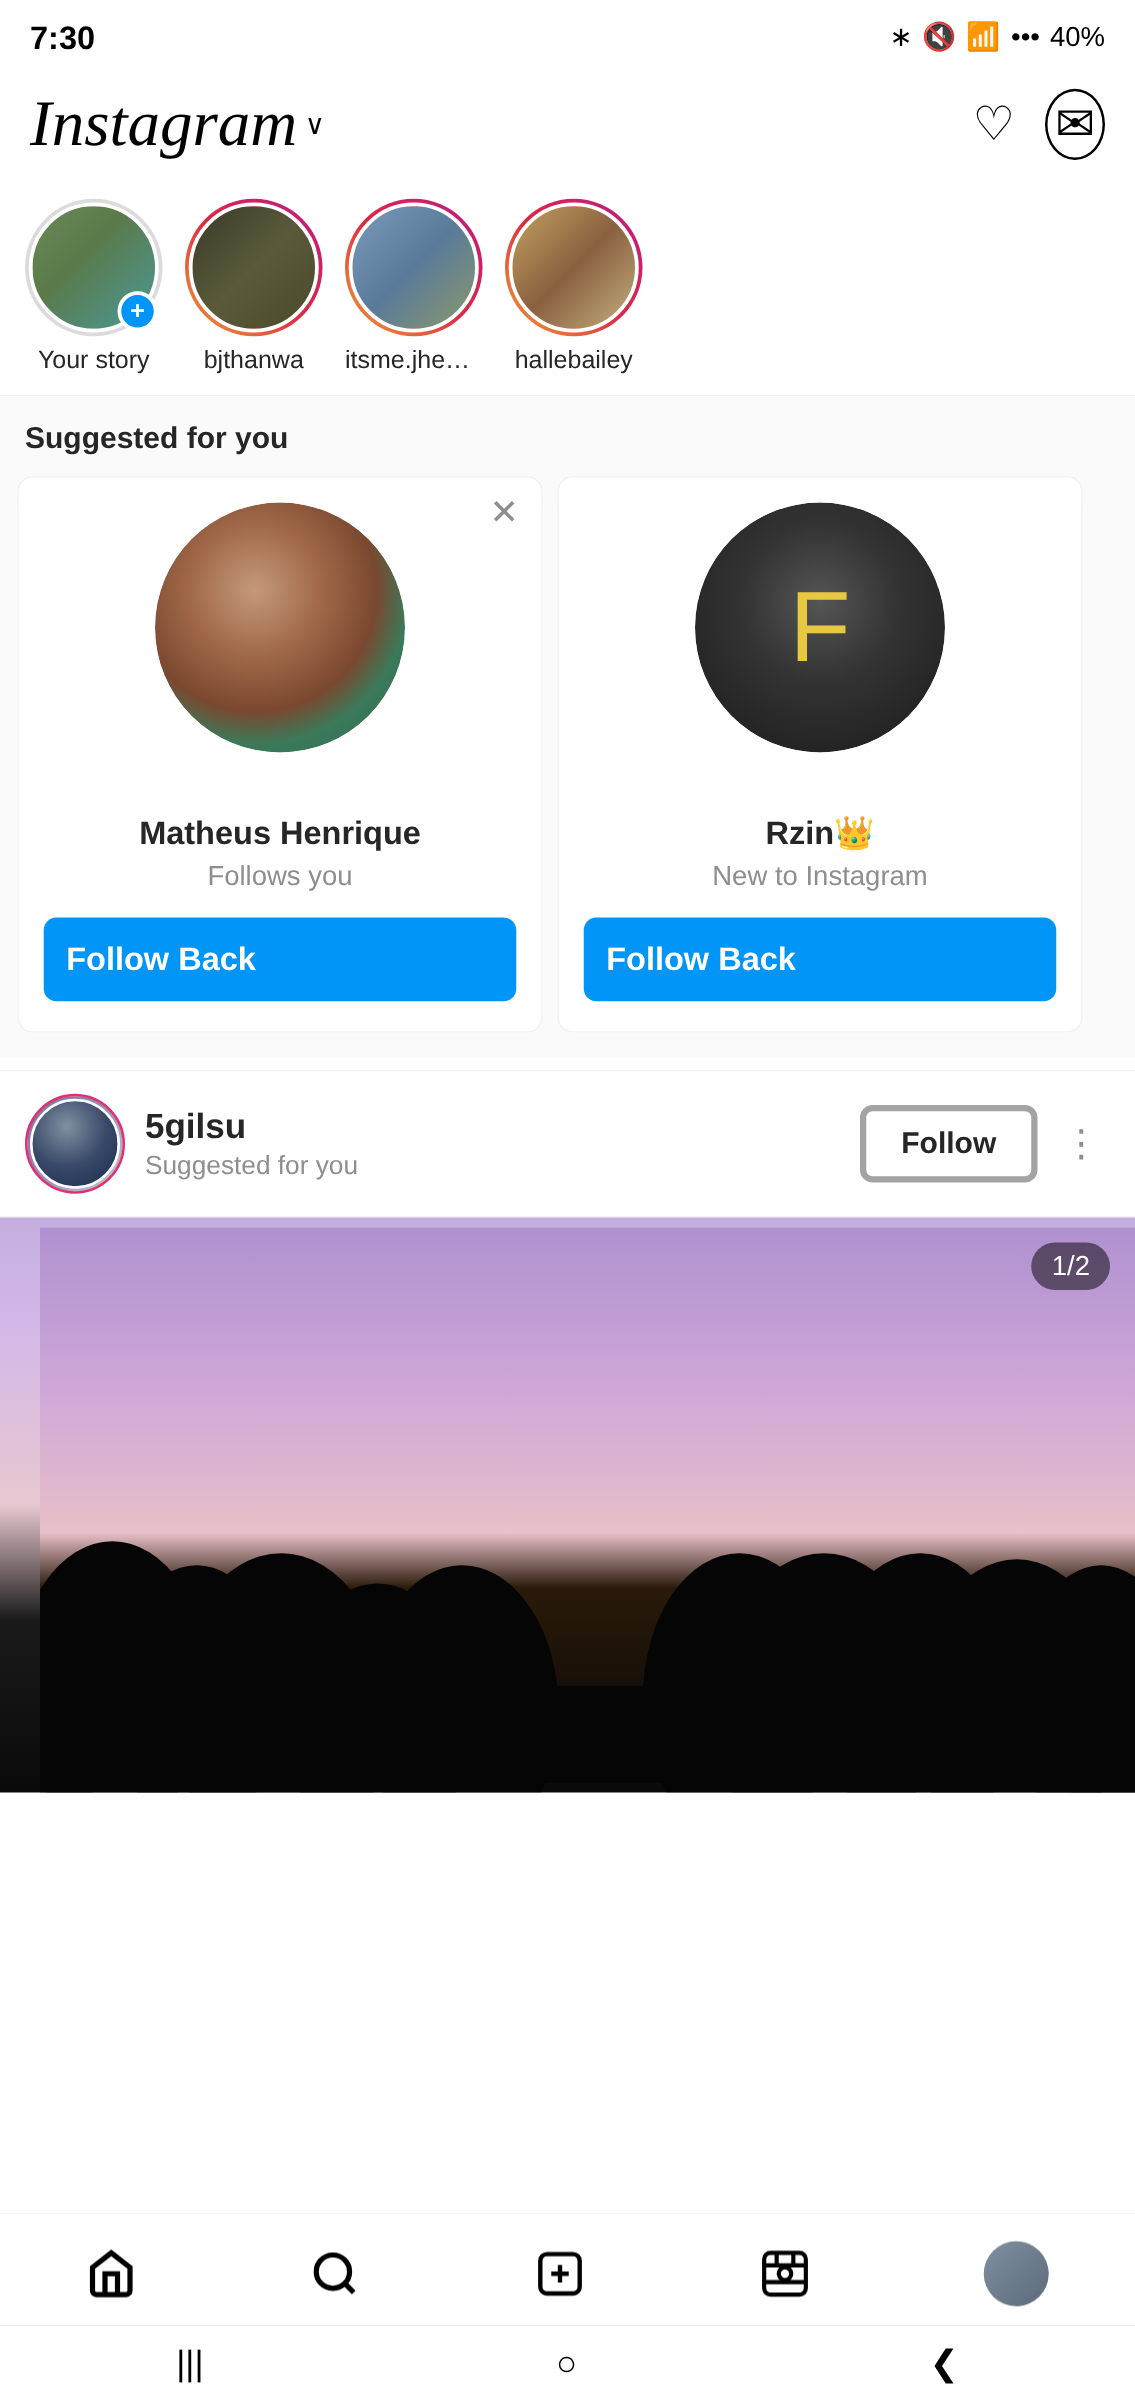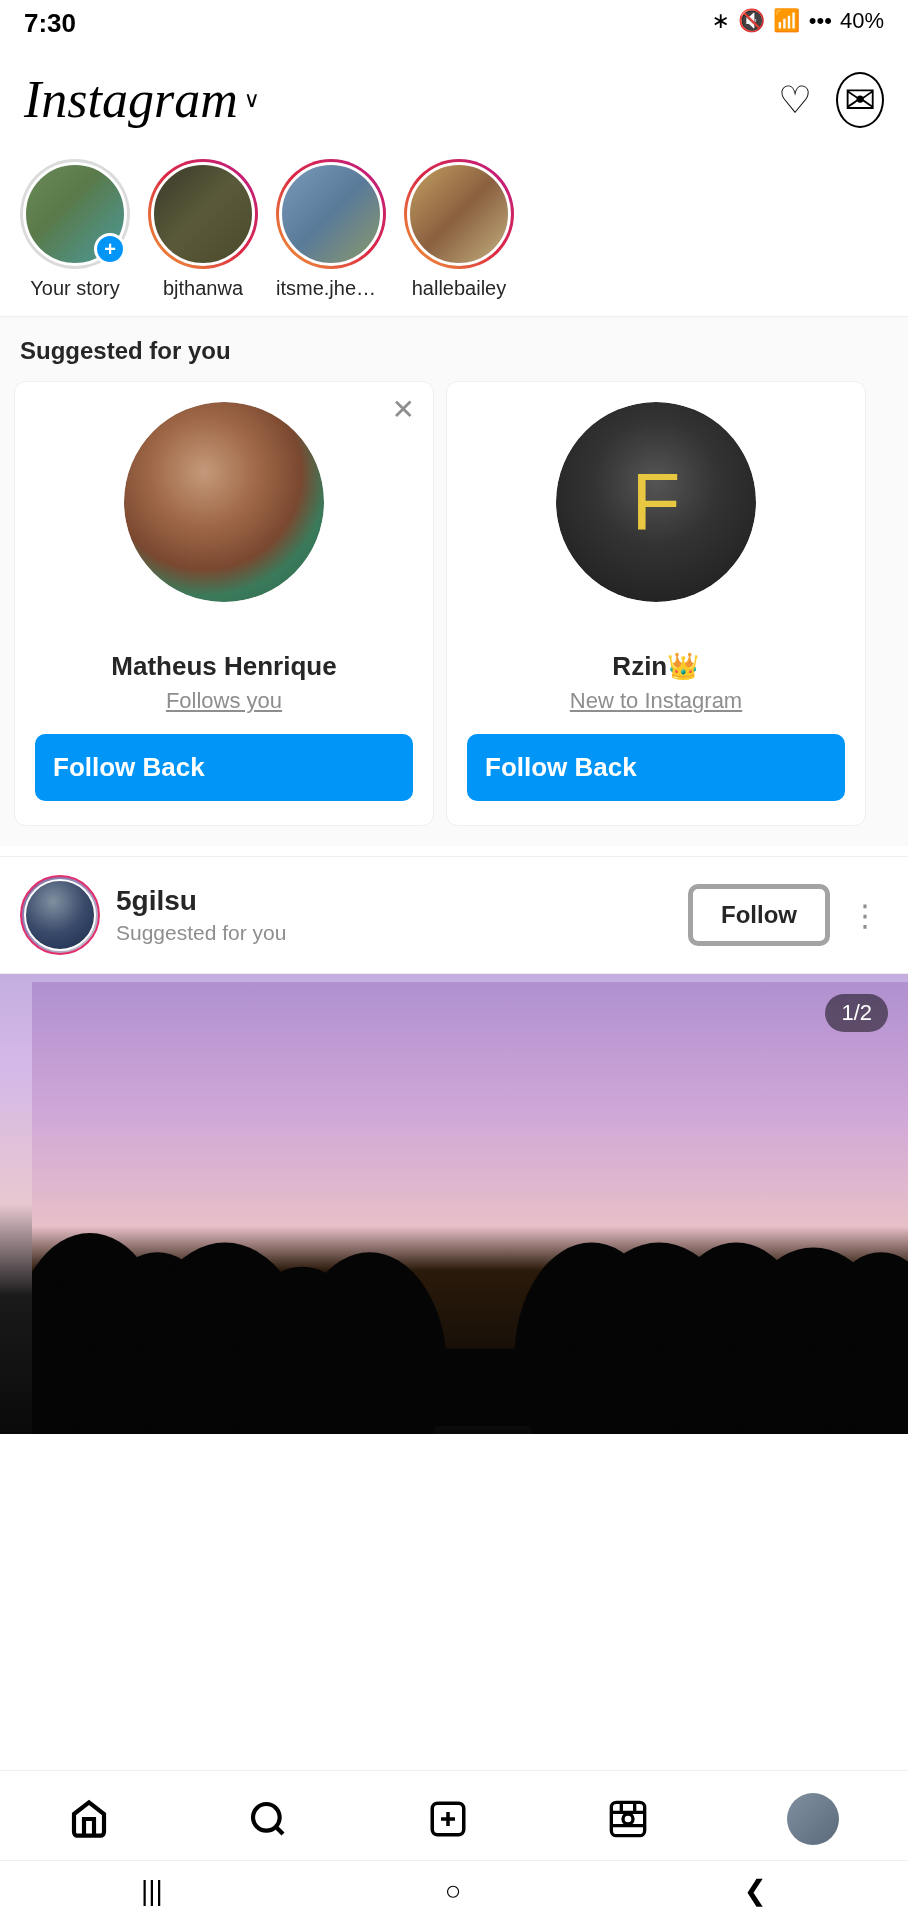--- a/index.html
+++ b/index.html
@@ -10,21 +10,21 @@
       background: #fff;
       font-family: -apple-system, BlinkMacSystemFont, 'Segoe UI', sans-serif;
       position: relative;
       overflow-x: hidden;
     }
 
     
     .status-bar {
       display: flex;
       justify-content: space-between;
-      align-items: flex-start;
+      align-items: center;
       padding: 8px 24px 8px;
       background: #fff;
       height: 60px;
     }
     .status-time {
       font-size: 26px;
       font-weight: 600;
       color: #000;
     }
     .status-icons {
@@ -203,21 +203,20 @@
       color: #262626;
       margin-bottom: 6px;
       text-align: center;
       margin-top: 33px;
     }
     .card-sub {
       font-size: 22px;
       color: #8e8e8e;
       margin-bottom: 20px;
       text-align: center;
-      text-decoration: underline;
     }
     .follow-back-btn {
       width: 100%;
       background: #0095f6;
       color: #fff;
       border: none;
       border-radius: 10px;
       padding: 18px;
       font-size: 26px;
       font-weight: 600;

